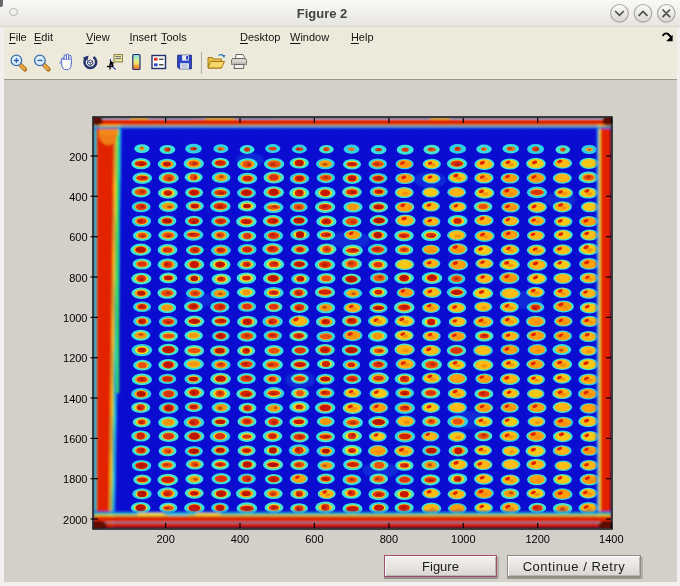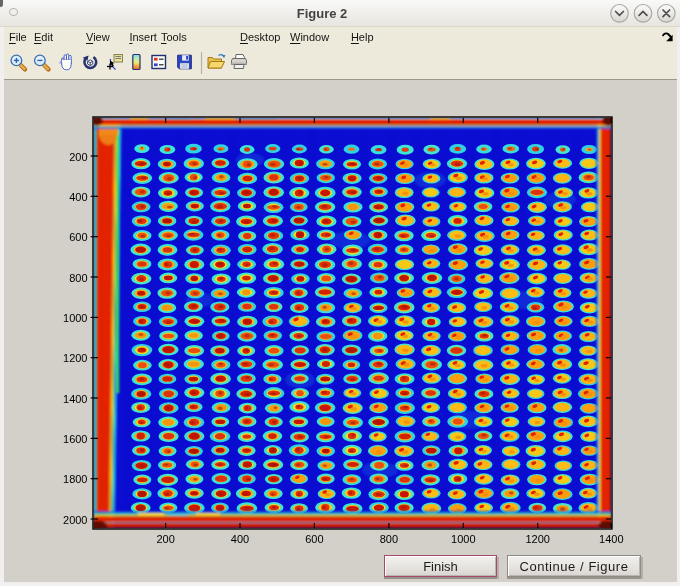--- a/index.html
+++ b/index.html
@@ -1957,13 +1957,13 @@
       <text x="87.5" y="241.2" text-anchor="end">600</text>
       <text x="87.5" y="281.5" text-anchor="end">800</text>
       <text x="87.5" y="321.9" text-anchor="end">1000</text>
       <text x="87.5" y="362.2" text-anchor="end">1200</text>
       <text x="87.5" y="402.5" text-anchor="end">1400</text>
       <text x="87.5" y="442.9" text-anchor="end">1600</text>
       <text x="87.5" y="483.2" text-anchor="end">1800</text>
       <text x="87.5" y="523.5" text-anchor="end">2000</text>
     </g>
 </svg>
-<div id="retry" class="btn">Finish</div>
-<div id="cont" class="btn">Continue / Figure</div>
+<div id="retry" class="btn">Figure</div>
+<div id="cont" class="btn">Continue / Retry</div>
 </body></html>

